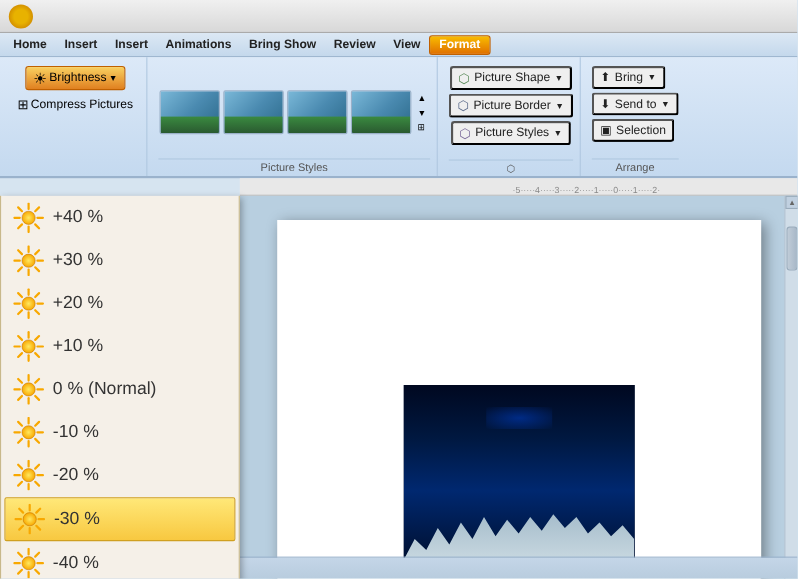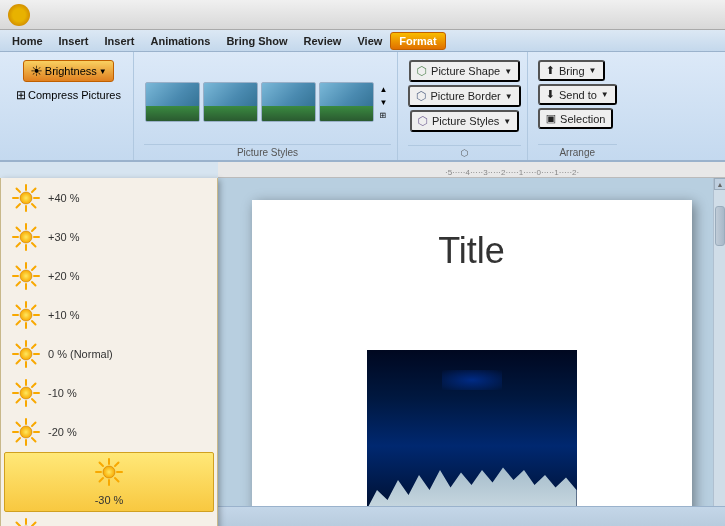--- a/index.html
+++ b/index.html
@@ -123,31 +123,30 @@
       align-items: center;
       padding: 5px 8px;
       cursor: pointer;
       gap: 8px;
       border-radius: 2px;
       margin: 1px 3px;
     }
     .dropdown-item.selected {
       background: linear-gradient(to bottom, #ffe878, #f8c840);
       border: 1px solid #d0a020;
-      flex-direction: column;
     }
 
     .sun-icon {
       width: 28px; height: 28px;
       position: relative;
       flex-shrink: 0;
     }
 
     .dropdown-label {
-      font-size: 11px;
+      font-size: 16px;
       color: #333;
     }
 
     
     .slide-area {
       flex: 1;
       display: flex;
       align-items: center;
       justify-content: center;
       background: #b8cfe0;
@@ -403,21 +402,21 @@
           <span style="font-size:11px;">▣</span>
           <span>Selection</span>
         </button>
       </div>
       <div class="section-title arrange-label">Arrange</div>
     </div>
   </div>
 </div>
 
 <div class="ruler-h">
-  <span style="position:absolute; left:227px; font-size:8px; color:#888;">·5·····4·····3·····2·····1·····0·····1·····2·</span>
+  <span style="position:absolute; left:248px; font-size:8px; color:#888;">·5·····4·····3·····2·····1·····0·····1·····2·</span>
 </div>
 
 <div class="main-area">
 
   <div class="dropdown-panel">
 
     <div id="dropdown-items-container">
         <div class="dropdown-item">
           <div class="sun-icon"><svg width="28" height="28" viewBox="0 0 28 28">
     <circle cx="14" cy="14" r="6" fill="url(#sg)" stroke="#c07000" stroke-width="0.5"></circle>
@@ -606,21 +605,20 @@
     <line x1="8" y1="20" x2="4.5" y2="23.5" stroke="#f8a800" stroke-width="2" stroke-linecap="round"></line>
   </svg></div>
           <span class="dropdown-label">-40 %</span>
         </div>
       </div>
 
   </div>
 
   <div class="slide-area">
     <div class="slide-canvas">
-      <div class="slide-title">Title</div>
       <div class="slide-image">
         <div class="slide-image-content">
           <div class="slide-image-glow"></div>
           <div class="slide-image-trees"></div>
         </div>
       </div>
     </div>
 
     <div class="scrollbar-v">
       <div class="scroll-arrow">▲</div>

